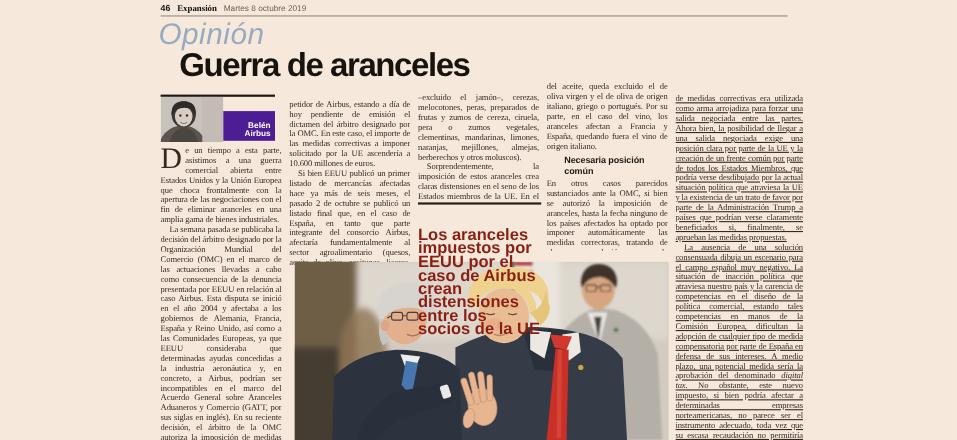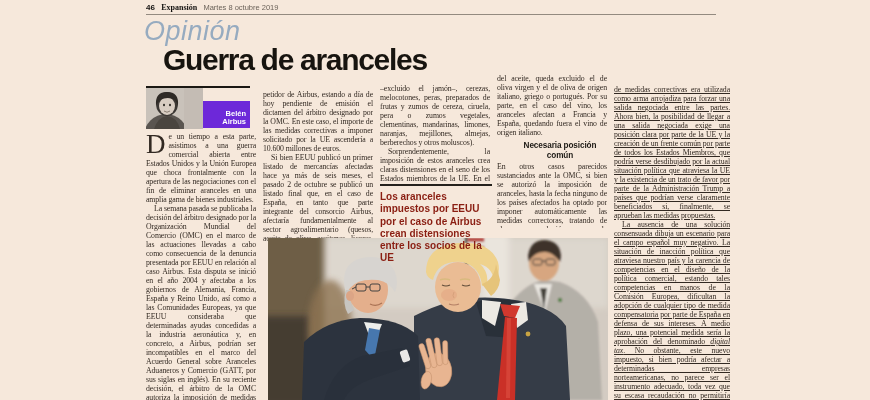--- a/index.html
+++ b/index.html
@@ -14,33 +14,33 @@
   .folio .num{font-weight:bold;color:#141210;}
   .folio .mast{font-family:"Liberation Serif",serif;font-weight:bold;color:#141210;margin-left:4px;}
   .folio .date{color:#6b6259;margin-left:4px;font-size:7.5px;}
   .folio-rule{left:146px;top:14px;width:570px;height:1px;background:#938a80;}
   
   .section{left:144px;top:16px;font-family:"Liberation Sans",sans-serif;font-size:27px;font-weight:400;color:#96abc0;letter-spacing:.5px;margin:0;font-style:italic;}
   .headline{left:161px;top:41px;font-family:"Liberation Sans",sans-serif;font-size:30px;font-weight:700;letter-spacing:-1.3px;color:#17140f;margin:2px;white-space:nowrap;}
   
   .author-rule{left:146px;top:86px;width:104px;height:2px;background:#1b1813;}
   .author-photo{left:146px;top:88px;width:57px;height:41px;overflow:hidden;}
-  .author-box{left:203px;top:101px;width:47px;height:27px;background:#6d28d9;
+  .author-box{left:203px;top:101px;width:47px;height:27px;background:#4c1d95;
     display:flex;flex-direction:column;justify-content:flex-end;align-items:flex-end;
     padding:2px 4px 2px 2px;box-sizing:border-box;}
   .author-box span{font-family:"Liberation Sans",sans-serif;font-size:7.5px;line-height:8px;font-weight:bold;color:#ffffff;}
   
   .col{width:110px;font-size:7.8px;line-height:9px;text-align:justify;color:#322922;letter-spacing:-.1px;overflow:hidden;}
   .col p{margin:0;}
   .col p.indent{text-indent:8px;}
   .dropcap{float:left;font-size:27px;line-height:23px;padding:1px 3px 0 0;color:#322922;}
-  .subhead{font-family:"Liberation Sans",sans-serif;font-weight:bold;font-size:8.2px;line-height:10px;color:#1d1a15;margin:4px 0 1px;text-align:center;padding-left:16px;}
+  .subhead{font-family:"Liberation Sans",sans-serif;font-weight:bold;font-size:8.2px;line-height:10px;color:#1d1a15;margin:4px 0 1px;text-align:left;padding-left:16px;}
   .pullquote{left:380px;top:184px;width:112px;
-    font-family:"Liberation Sans",sans-serif;font-weight:bold;font-size:10px;line-height:12.3px;
-    color:#8a1e12;border-top:2px solid #25211c;padding-top:5px;text-align:left;z-index:3;}
+    font-family:"Liberation Sans",sans-serif;font-weight:bold;font-size:15px;line-height:12.3px;
+    color:#8a1e12;border-top:2px solid #25211c;padding-top:22px;text-align:left;z-index:3;}
   .it{font-style:italic;}
   
   .photo{left:268px;top:238px;width:340px;height:162px;z-index:2;}
   .photo svg{display:block;width:340px;height:162px;}
 </style>
 </head>
 <body>
 
 <div class="abs folio">
   <span class="num">46</span>

